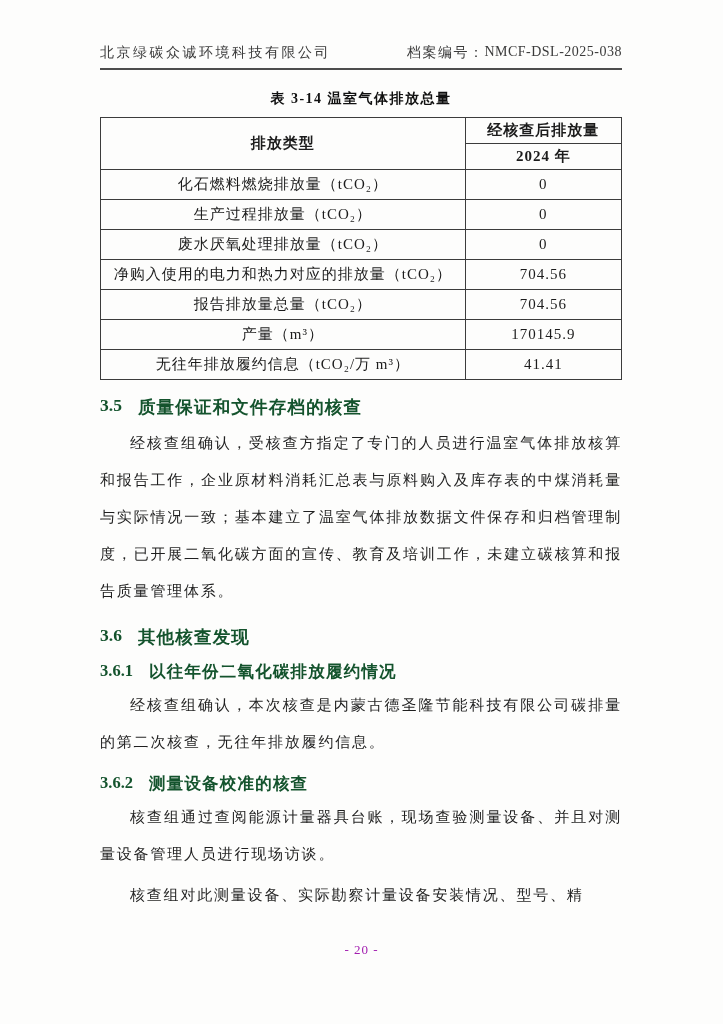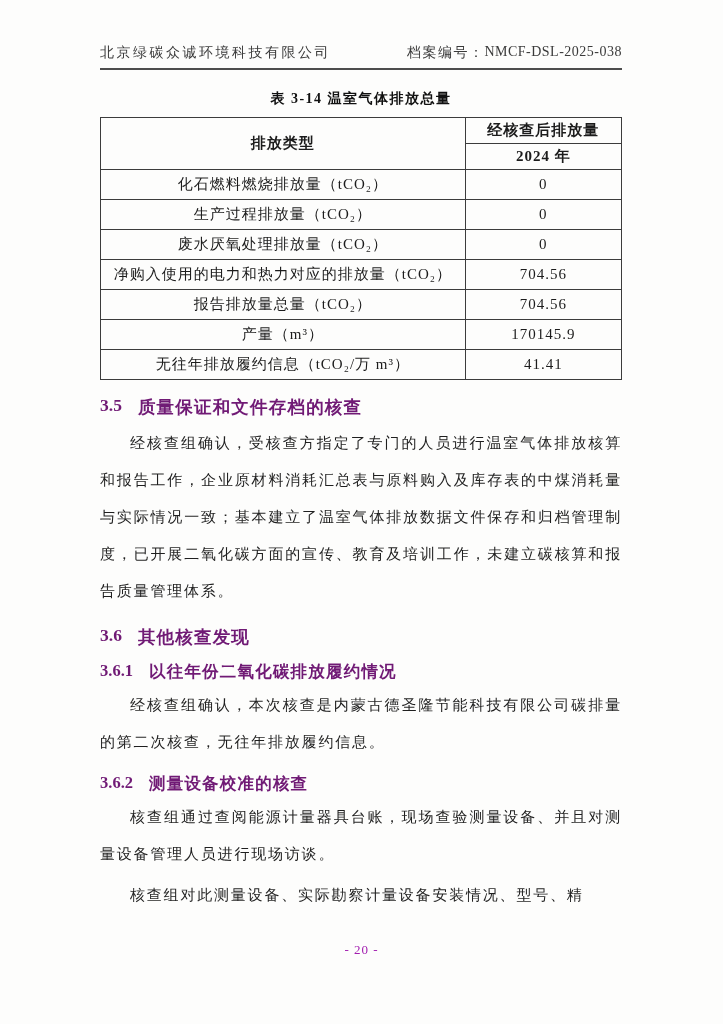--- a/index.html
+++ b/index.html
@@ -60,21 +60,21 @@
     letter-spacing: 1px;
   }
   .col-type  { width: 70%; }
   .col-value { width: 30%; }
   .hdr-cell { font-weight: bold; height: 26px; }
   .body-row td { height: 30px; }
   
   .sec-heading {
     display: flex;
     font-weight: bold;
-    color: #701a75;
+    color: #14532d;
     font-size: 17.5px;
     letter-spacing: 1.2px;
   }
   .h-l1 { margin-top: 15px; margin-bottom: 6px; }
   .h-l2 { margin-top: 12px; margin-bottom: 4px; font-size: 16.5px; }
   .sec-num { margin-right: 16px; letter-spacing: 0; }
   
   .para {
     font-size: 15px;
     line-height: 37px;

